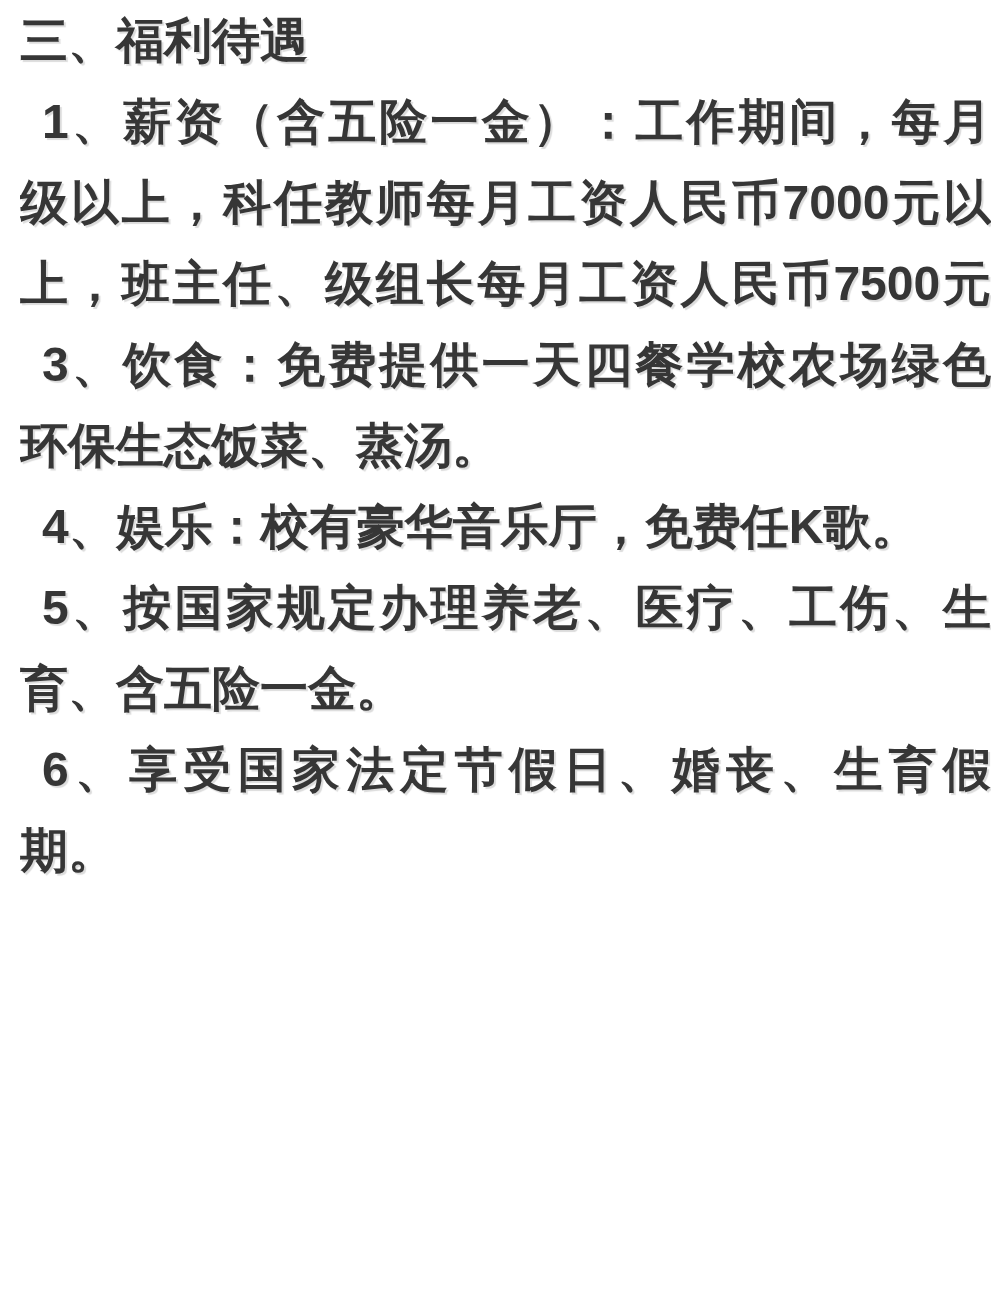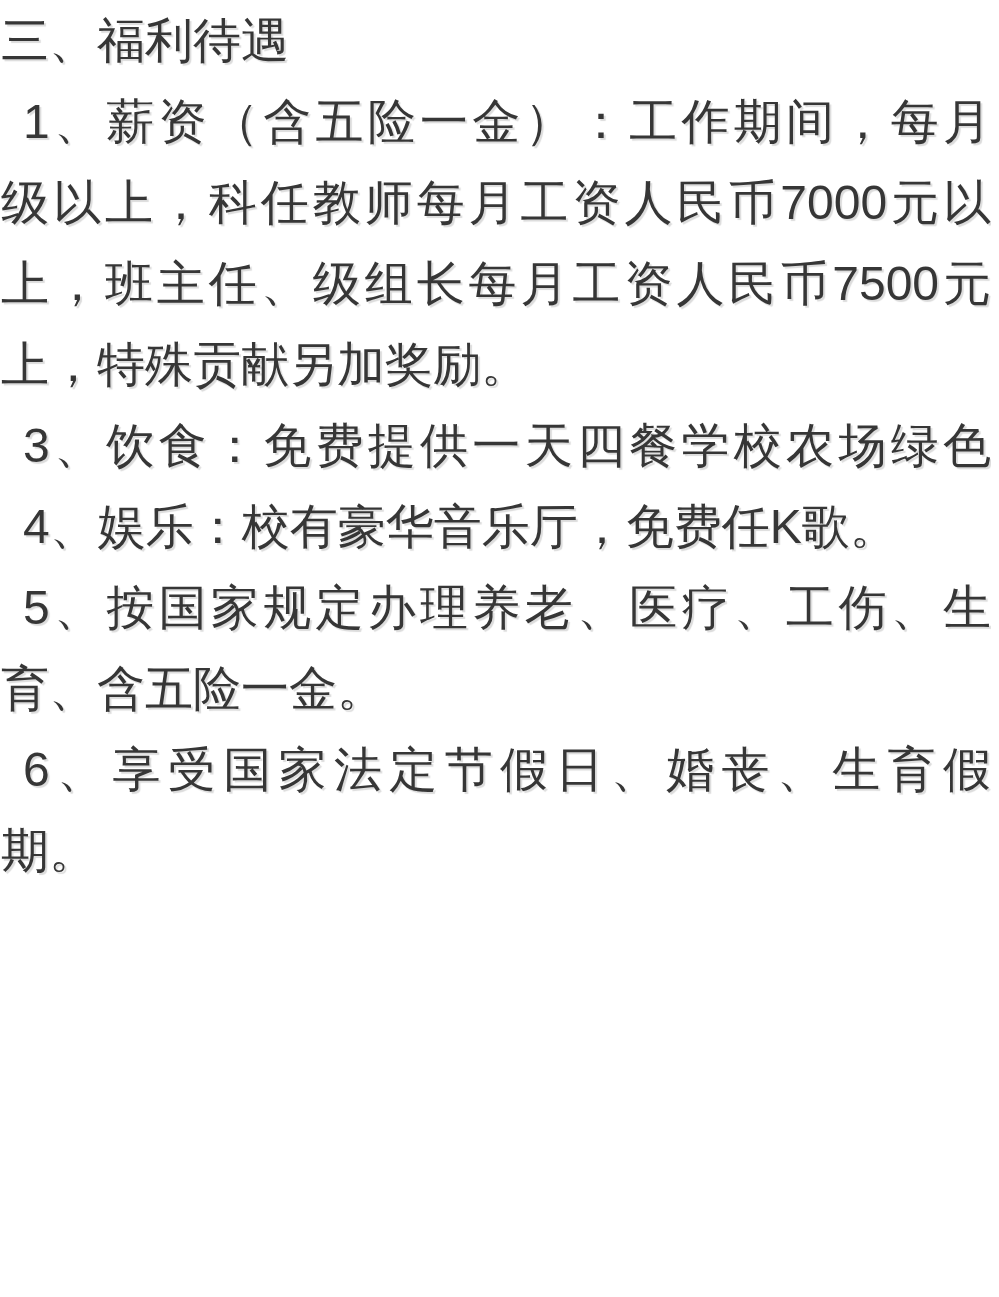--- a/index.html
+++ b/index.html
@@ -6,26 +6,26 @@
   body {
     width: 999px;
     height: 1297px;
     background: #ffffff;
     overflow: hidden;
     font-family: "Liberation Sans", "DejaVu Sans", sans-serif;
   }
   .doc {
     box-sizing: border-box;
     width: 999px;
-    padding: 0 8px 0 1px;
+    padding: 0 8px 0 20px;
     font-size: 48px;
     line-height: 81px;
     color: #363636;
     text-shadow: 2px 2px 1px rgba(0,0,0,0.14);
-    font-weight: 400;
+    font-weight: 700;
   }
   .line {
     height: 81px;
     overflow: hidden;
     white-space: nowrap;
   }
   
   .justify {
     white-space: normal;
     text-align: justify;
@@ -35,20 +35,20 @@
   .indent { text-indent: 22px; }
 </style>
 </head>
 <body>
 
 <div class="doc">
   <div class="line">三、福利待遇</div>
   <div class="line justify indent">1、薪资（含五险一金）：工作期间，每月</div>
   <div class="line justify">级以上，科任教师每月工资人民币7000元以</div>
   <div class="line justify">上，班主任、级组长每月工资人民币7500元</div>
-  <div class="line">上，特殊贡献另加奖励。</div>
   <div class="line justify indent">3、饮食：免费提供一天四餐学校农场绿色</div>
+  <div class="line">环保生态饭菜、蒸汤。</div>
   <div class="line indent">4、娱乐：校有豪华音乐厅，免费任K歌。</div>
   <div class="line justify indent">5、按国家规定办理养老、医疗、工伤、生</div>
   <div class="line">育、含五险一金。</div>
   <div class="line justify indent">6、享受国家法定节假日、婚丧、生育假</div>
   <div class="line">期。</div>
 </div>
 
 </body></html>

